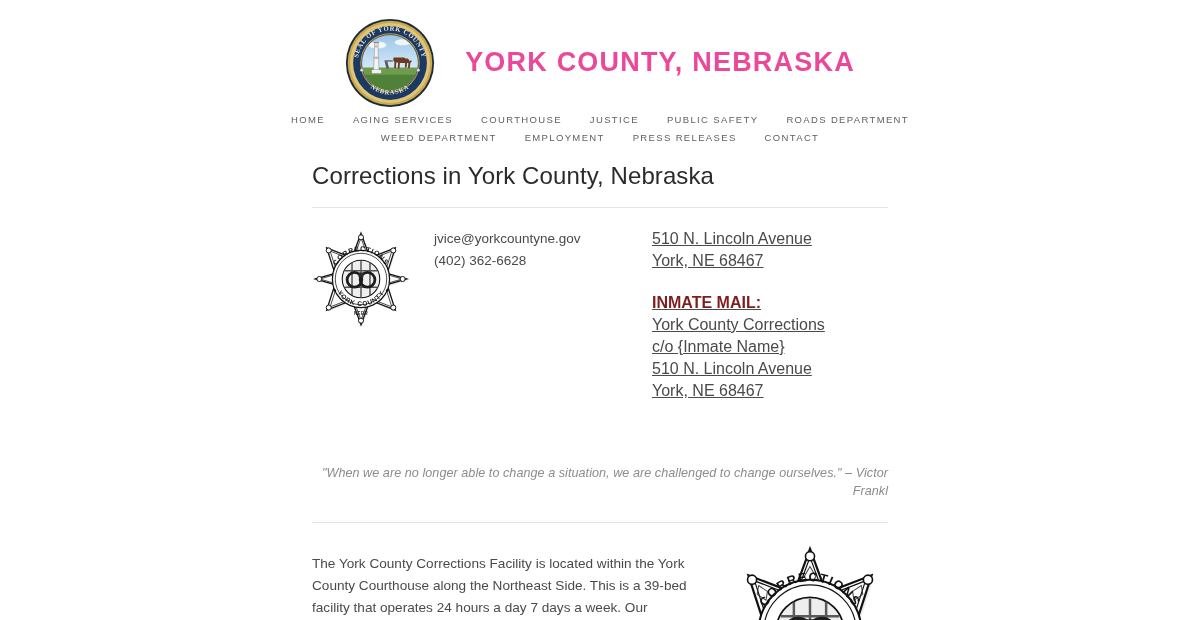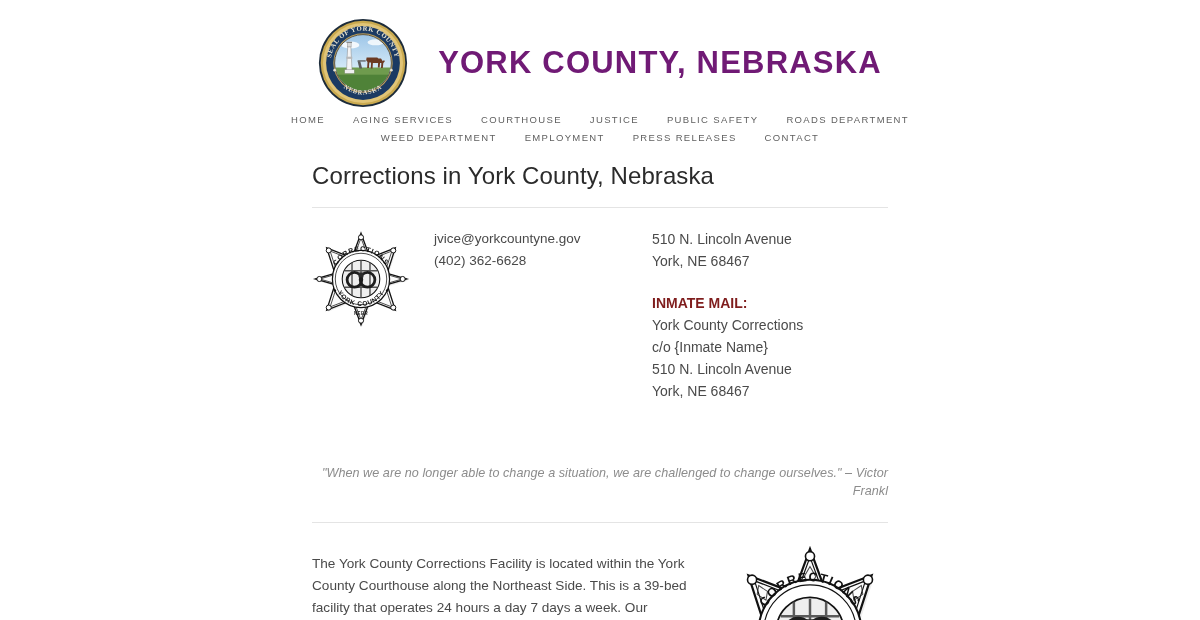--- a/index.html
+++ b/index.html
@@ -21,24 +21,24 @@
   .masthead {
     display: flex;
     align-items: center;
     justify-content: center;
     gap: 30px;
     padding-top: 20px;
     height: 105px;
   }
   .seal-wrap { width: 90px; height: 90px; flex: 0 0 auto; }
   .site-title {
-    font-size: 31px;
+    font-size: 27px;
     font-weight: bold;
     letter-spacing: 1.2px;
-    color: #701a75;
+    color: #ec4899;
     white-space: nowrap;
   }
 
   
   .nav {
     margin-top: 6px;
     text-align: center;
   }
   .nav-row {
     display: flex;
@@ -98,23 +98,24 @@
     font-size: 13.5px;
     line-height: 22px;
     color: #4a4a4a;
   }
   .person-name { font-weight: bold; color: #333; }
   .person-role { font-style: italic; }
 
   .address-col {
     flex: 1 1 auto;
     padding-top: 6px;
-    font-size: 14px;
+    font-size: 16px;
     line-height: 22px;
     color: #4a4a4a;
+    text-decoration: underline;
   }
   .addr-gap { height: 20px; }
   .inmate-head { font-weight: bold; color: #7f1d1d; }
 
   
   .quote {
     text-align: right;
     font-style: italic;
     font-size: 12.6px;
     color: #8c8c8c;

